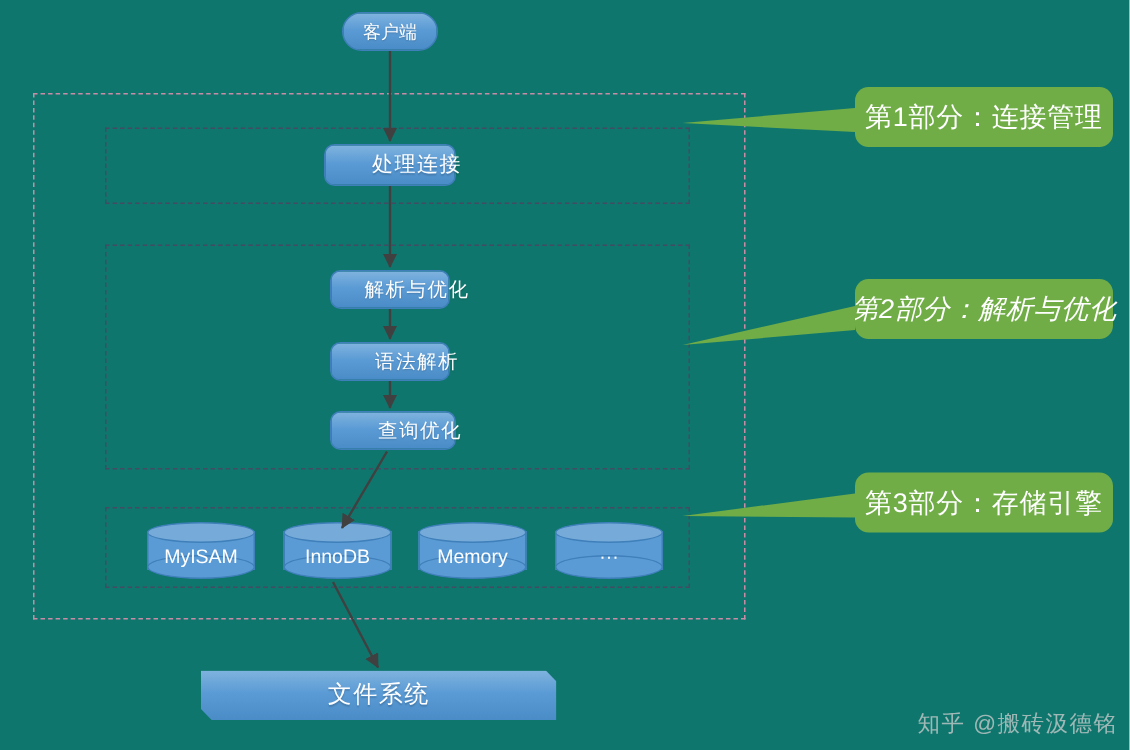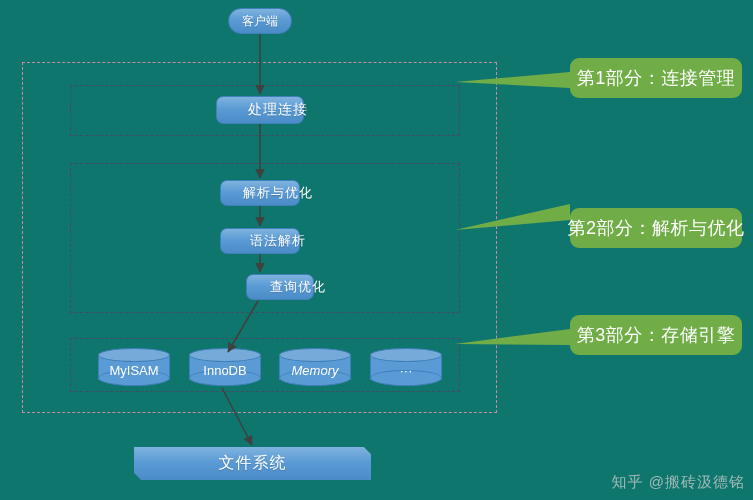--- a/index.html
+++ b/index.html
@@ -67,24 +67,23 @@
   #node-syntax-parse {
     left: 220px;
     top: 228px;
     width: 80px;
     height: 26px;
     font-size: 13px;
   }
   #node-query-optimize {
     left: 220px;
     top: 274px;
-    width: 68px;
+    width: 84px;
     height: 26px;
     font-size: 13px;
-    margin-left: 26px;
   }
 
   
   #node-filesystem {
     left: 134px;
     top: 447px;
     width: 237px;
     height: 33px;
     font-size: 16px;
     border: none;
@@ -176,39 +175,39 @@
     display: flex;
     align-items: center;
     justify-content: center;
     color: #ffffff;
     font-size: 13px;
     z-index: 3;
     white-space: nowrap;
   }
   #cyl-myisam { left: 98px; }
   #cyl-innodb { left: 189px; text-decoration: underline; }
-  #cyl-memory { left: 279px; font-style: italic; }
+  #cyl-memory { left: 279px; }
   #cyl-other  { left: 370px; }
 
   
   .callout {
     position: absolute;
     height: 40px;
     display: flex;
     align-items: center;
     justify-content: center;
     background: #70ad47;
     border-radius: 9px;
     color: #ffffff;
     font-size: 18px;
     white-space: nowrap;
     letter-spacing: .5px;
   }
   #callout-1 { left: 570px; top: 58px;  width: 172px; }
-  #callout-2 { left: 570px; top: 208px; width: 172px; }
+  #callout-2 { left: 570px; top: 186px; width: 172px; font-style: italic; }
   #callout-3 { left: 570px; top: 315px; width: 172px; }
 
   
   #overlay {
     position: absolute;
     left: 0;
     top: 0;
     width: 753px;
     height: 500px;
     pointer-events: none;

